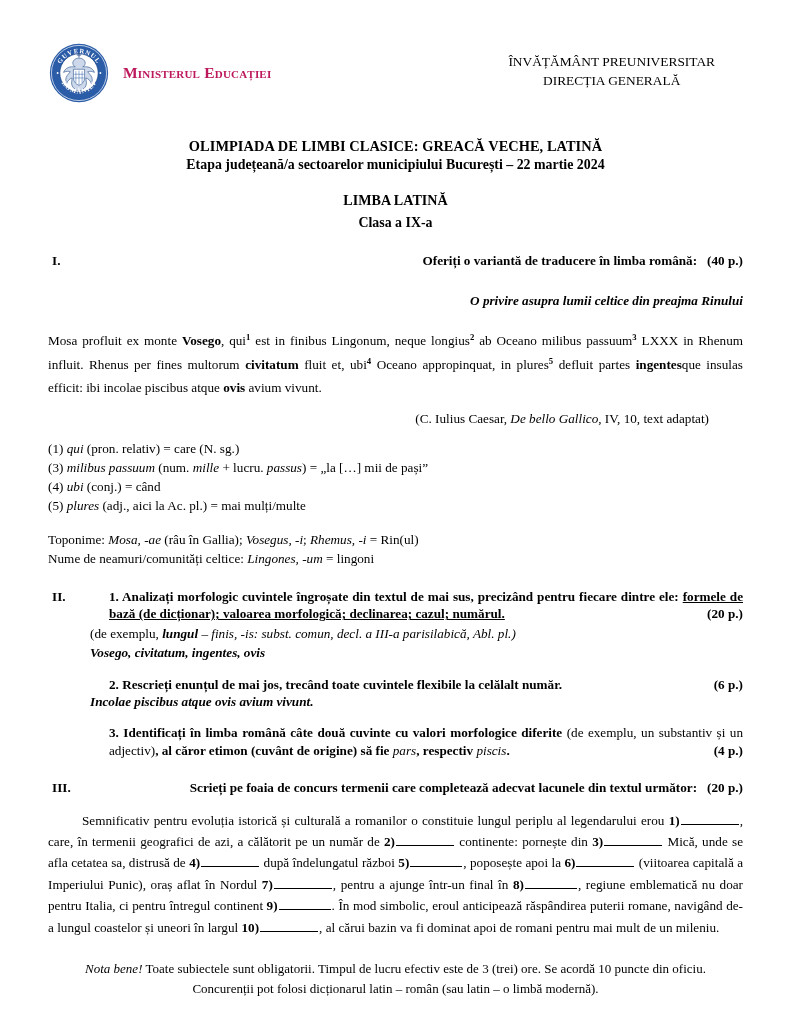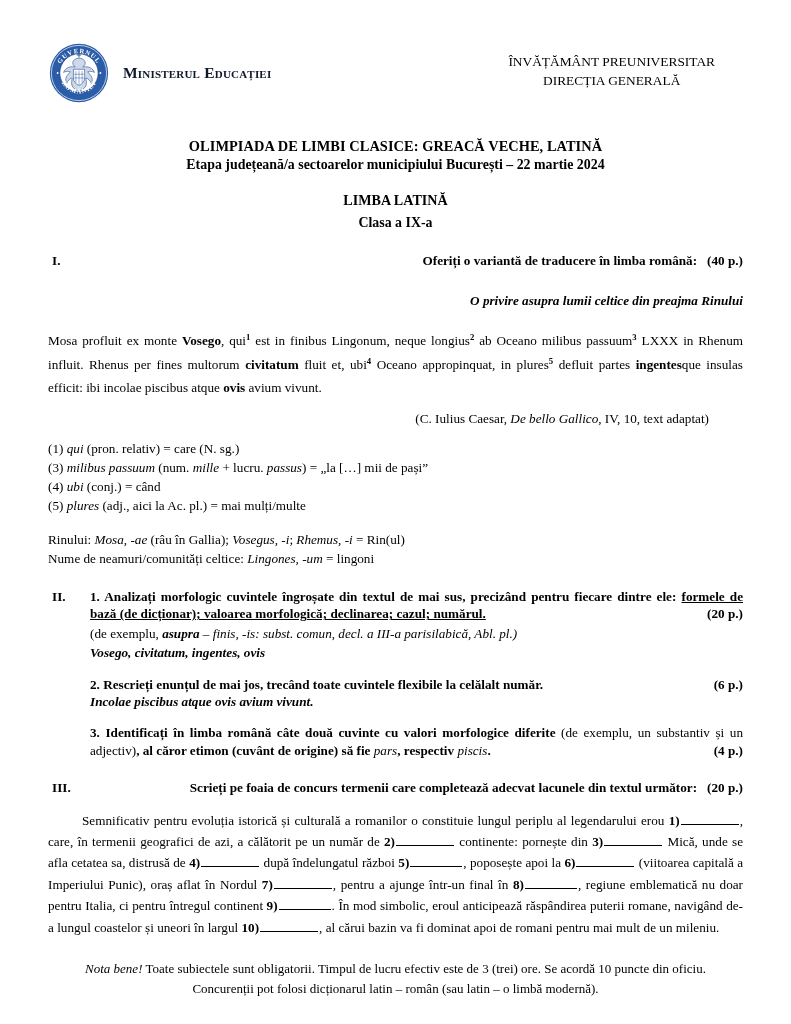--- a/index.html
+++ b/index.html
@@ -31,21 +31,21 @@
   }
   .brand {
     display: flex;
     align-items: center;
     gap: 13px;
     padding-top: 2px;
   }
   .seal { width: 62px; height: 62px; flex: 0 0 62px; display:block; }
   .ministry-name {
     font-family: "Liberation Serif", "DejaVu Serif", serif;
-    color: #0f172a;
+    color: #be185d;
     font-size: 15.5px;
     font-weight: bold;
     font-variant: small-caps;
     letter-spacing: .2px;
     white-space: nowrap;
   }
   .dept {
     text-align: center;
     font-size: 13.4px;
     line-height: 1.45;
@@ -107,21 +107,21 @@
   .notes {
     margin-top: 12px;
     line-height: 1.45;
   }
   .glossary {
     margin-top: 14px;
     line-height: 1.45;
   }
 
   .q-block { margin-top: 14px; }
-  .q-line { text-align: justify; }
+  .q-line { text-align: justify; margin-left: 19px; }
   .example-line { margin-top: 2px; }
   .words-line { margin-top: 2px; }
 
   .fill-para {
     text-align: justify;
     margin-top: 13px;
     line-height: 1.62;
     text-indent: 34px;
   }
   .blank {
@@ -224,31 +224,31 @@
   <div class="attrib"><span>(C. Iulius Caesar, </span><i>De bello Gallico</i><span>, IV, 10, text adaptat)</span></div>
 
   <div class="notes">
     <div><span>(1) </span><i>qui</i><span> (pron. relativ) = care (N. sg.)</span></div>
     <div><span>(3) </span><i>milibus passuum</i><span> (num. </span><i>mille</i><span> + lucru. </span><i>passus</i><span>) = „la […] mii de pași”</span></div>
     <div><span>(4) </span><i>ubi</i><span> (conj.) = când</span></div>
     <div><span>(5) </span><i>plures</i><span> (adj., aici la Ac. pl.) = mai mulți/multe</span></div>
   </div>
 
   <div class="glossary">
-    <div><span>Rinului: </span><i>Mosa, -ae</i><span> (râu în Gallia); </span><i>Vosegus, -i</i><span>; </span><i>Rhemus, -i</i><span> = Rin(ul)</span></div>
+    <div><span>Toponime: </span><i>Mosa, -ae</i><span> (râu în Gallia); </span><i>Vosegus, -i</i><span>; </span><i>Rhemus, -i</i><span> = Rin(ul)</span></div>
     <div><span>Nume de neamuri/comunități celtice: </span><i>Lingones, -um</i><span> = lingoni</span></div>
   </div>
 
   <div class="sec">
     <div class="sec-num">II.</div>
     <div class="sec-body">
 
       <div class="q-line"><b>1. </b><b>Analizați morfologic cuvintele îngroșate din textul de mai sus, precizând pentru fiecare dintre ele: </b><b class="u">formele de bază (de dicționar); valoarea morfologică; declinarea; cazul; numărul.</b><span class="pts" style="float:right">(20 p.)</span></div>
 
-      <div class="example-line"><span>(de exemplu, </span><span class="bi">asupra</span><i> – finis, -is: subst. comun, decl. a III-a parisilabică, Abl. pl.)</i></div>
+      <div class="example-line"><span>(de exemplu, </span><span class="bi">lungul</span><i> – finis, -is: subst. comun, decl. a III-a parisilabică, Abl. pl.)</i></div>
 
       <div class="words-line bi">Vosego, civitatum, ingentes, ovis</div>
 
       <div class="q-block">
         <div class="q-line"><b>2. </b><b>Rescrieți enunțul de mai jos, trecând toate cuvintele flexibile la celălalt număr.</b><span class="pts" style="float:right">(6 p.)</span></div>
         <div class="bi">Incolae piscibus atque ovis avium vivunt.</div>
       </div>
 
       <div class="q-block">
         <div class="q-line"><b>3. </b><b>Identificați în limba română câte două cuvinte cu valori morfologice diferite</b><span> (de exemplu, un substantiv și un adjectiv)</span><b>, al căror etimon (cuvânt de origine) să fie </b><i>pars</i><b>, respectiv </b><i>piscis</i><b>.</b><span class="pts" style="float:right">(4 p.)</span></div>

